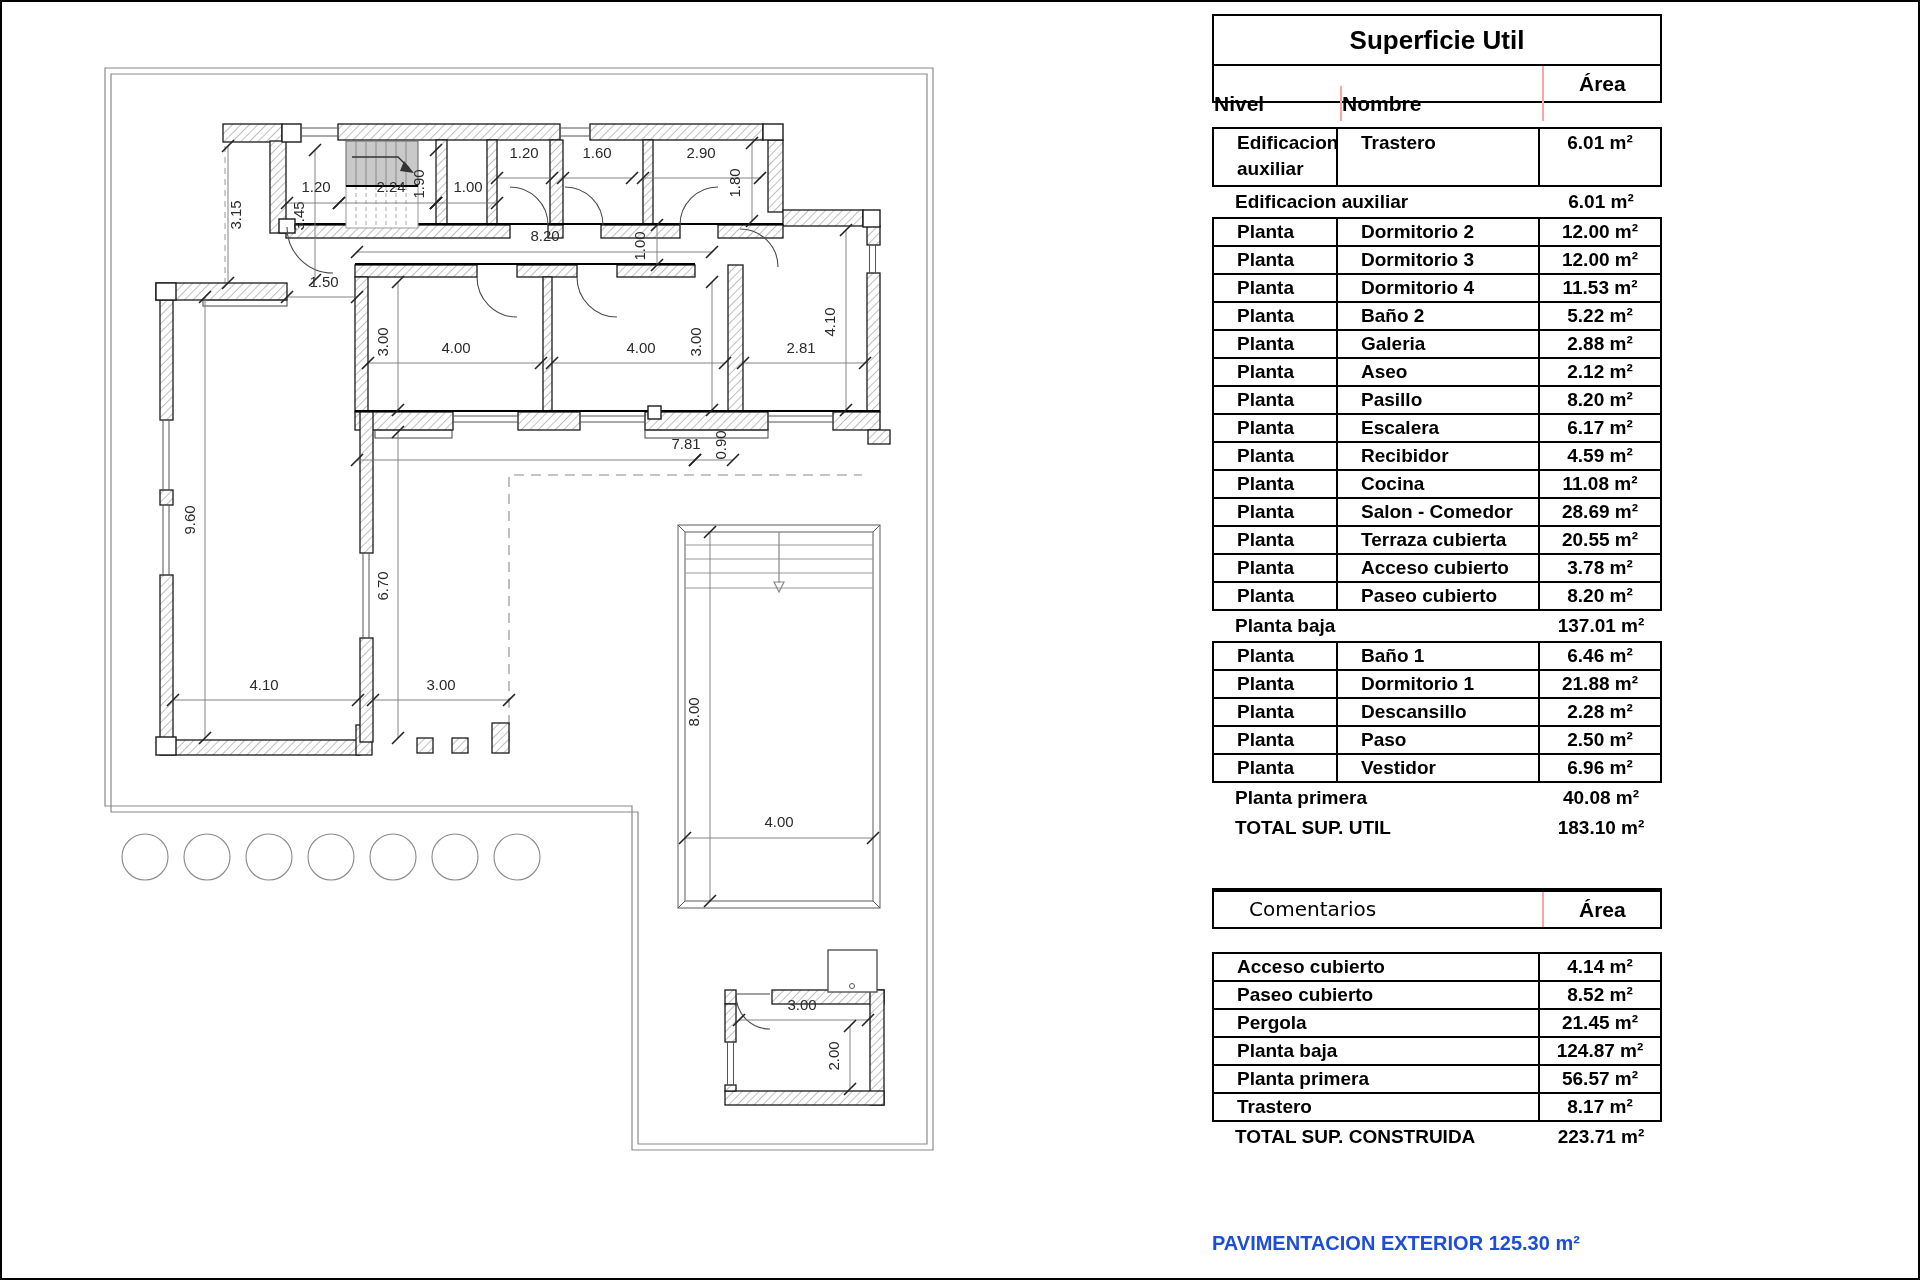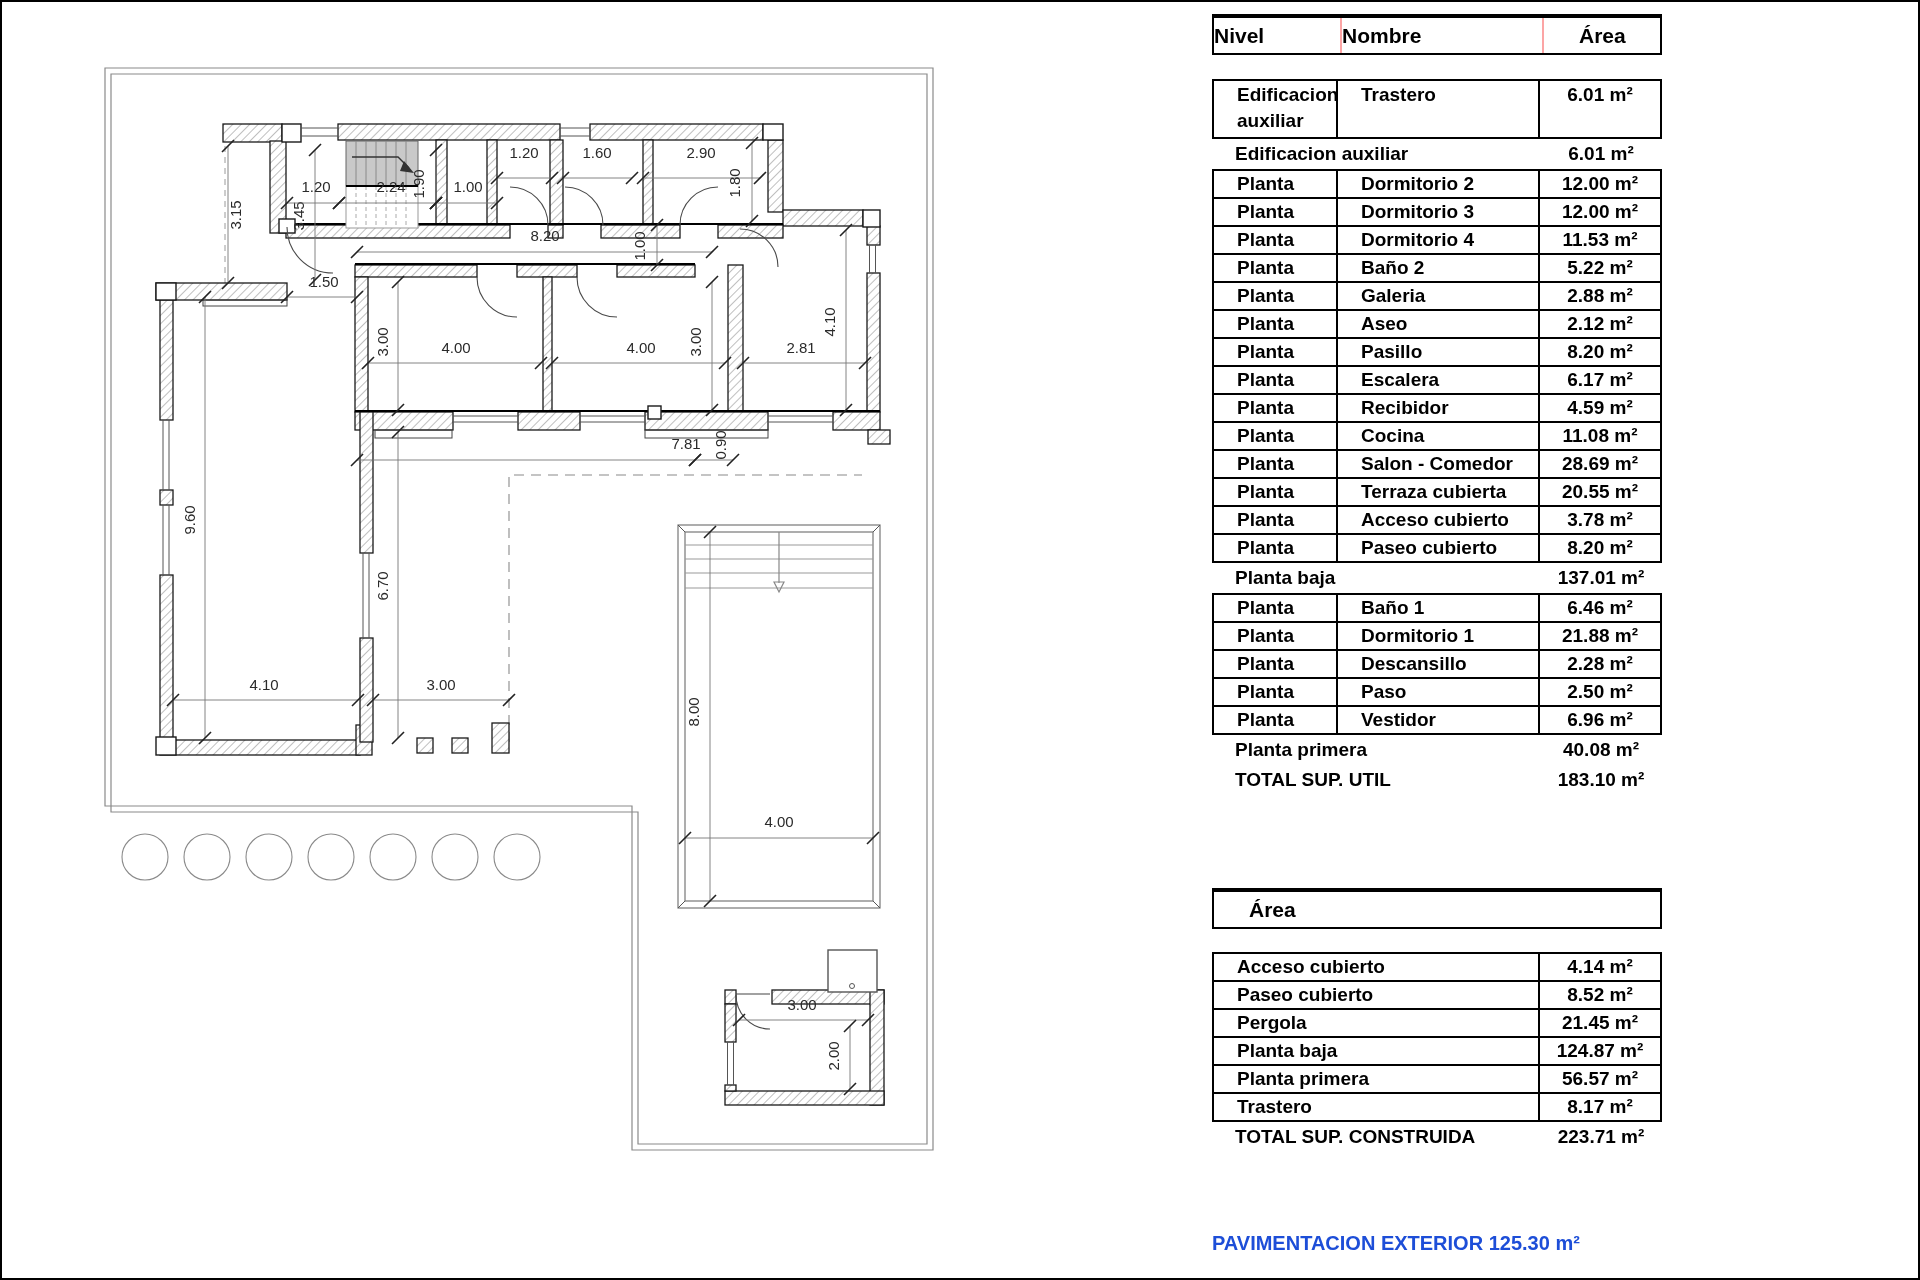--- a/index.html
+++ b/index.html
@@ -23,21 +23,21 @@
   .dimtext{font-size:15px;fill:#2a2a2a;}
 
   .tablebox{position:absolute;width:450px;color:#000;}
   .tbox{border:2px solid #000;}
   .ttitle{height:48px;line-height:48px;text-align:center;font-size:26px;font-weight:bold;}
   .thead,.thead2{display:grid;border-top:2px solid #000;height:35px;font-size:21px;}
   .thead{grid-template-columns:126px 202px 122px;}
   .thead2{grid-template-columns:328px 122px;}
   .thead>div,.thead2>div{line-height:35px;font-weight:bold;}
   .thead>div+div,.thead2>div+div{border-left:2px solid #fca5a5;}
-  .hl{padding-left:0;}
+  .hl{padding-left:0;margin-top:20px;}
   .hc{text-align:left;padding-left:35px;}
   .hn{font-weight:normal !important;font-family:"DejaVu Sans",sans-serif;font-size:20px;}
   .rows{margin-top:24px;}
   .rows2{margin-top:23px;}
   .r{display:grid;font-weight:bold;font-size:19px;}
   .b{grid-template-columns:126px 202px 122px;height:30px;}
   .b2{grid-template-columns:328px 122px;height:30px;}
   .b+.b,.b2+.b2{margin-top:-2px;}
   .b>div,.b2>div{border:2px solid #000;border-left:none;line-height:25px;overflow:hidden;box-sizing:border-box;}
   .b>div:first-child,.b2>div:first-child{border-left:2px solid #000;}
@@ -367,20 +367,21 @@
           <line x1="850" y1="1026" x2="850" y2="1089" class="dimline"></line>
           <line x1="844" y1="1032" x2="856" y2="1020" class="dimtick"></line>
           <line x1="844" y1="1095" x2="856" y2="1083" class="dimtick"></line>
           <text x="839" y="1056" class="dimtext" text-anchor="middle" transform="rotate(-90 839 1056)">2.00</text>
         </g>
       </g>
   </svg>
 
   <div class="tablebox" style="left:1212px;top:14px;">
     <div class="tbox">
+      <div class="ttitle">Superficie Util</div>
       <div class="thead">
         <div class="hl">Nivel</div>
         <div class="hl">Nombre</div>
         <div class="hc">Área</div>
       </div>
     </div>
     <div class="rows">
         <div class="r b tall">
           <div class="cn">Edificacion auxiliar</div>
           <div class="cn">Trastero</div>
@@ -496,20 +497,21 @@
         <div class="r total">
           <div class="cn">TOTAL SUP. UTIL</div>
           <div class="">183.10 m²</div>
         </div>
       </div>
   </div>
 
   <div class="tablebox" style="left:1212px;top:888px;">
     <div class="tbox">
       <div class="thead2">
+        <div class="hc hn">Comentarios</div>
         <div class="hc">Área</div>
       </div>
     </div>
     <div class="rows2">
         <div class="r b2">
           <div class="cn">Acceso cubierto</div>
           <div class="cv">4.14 m²</div>
         </div>
         <div class="r b2">
           <div class="cn">Paseo cubierto</div>

